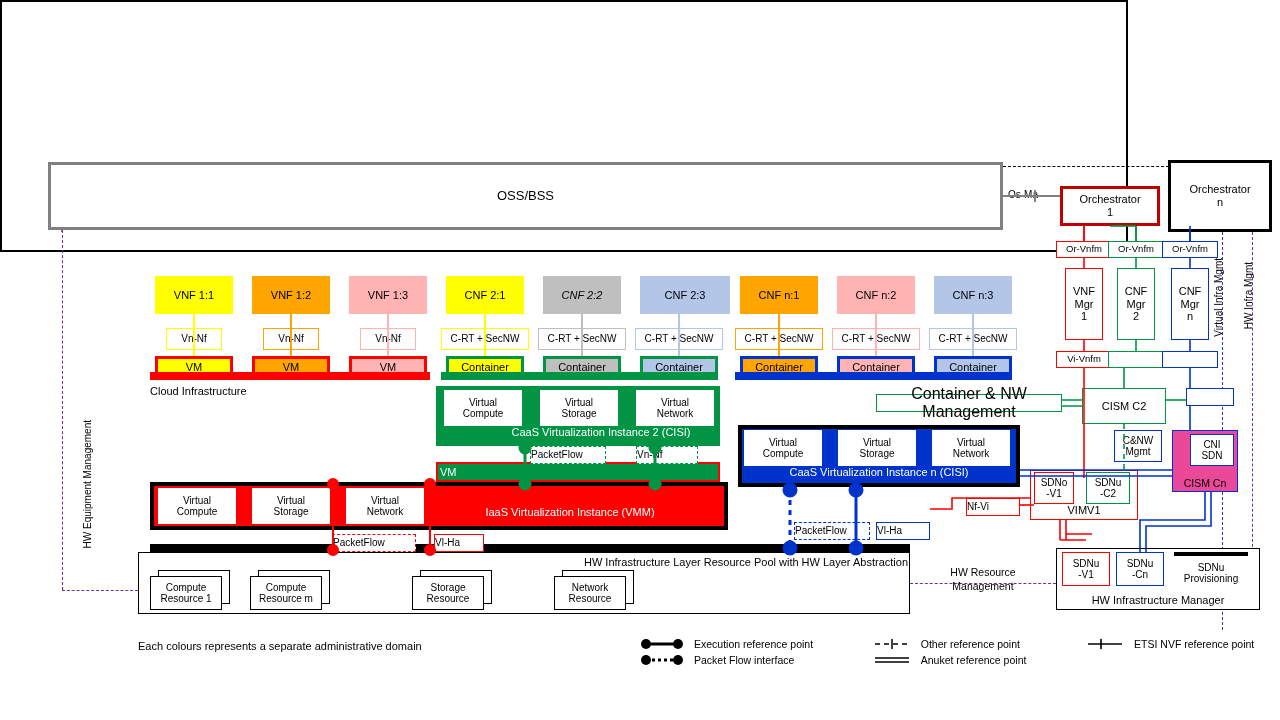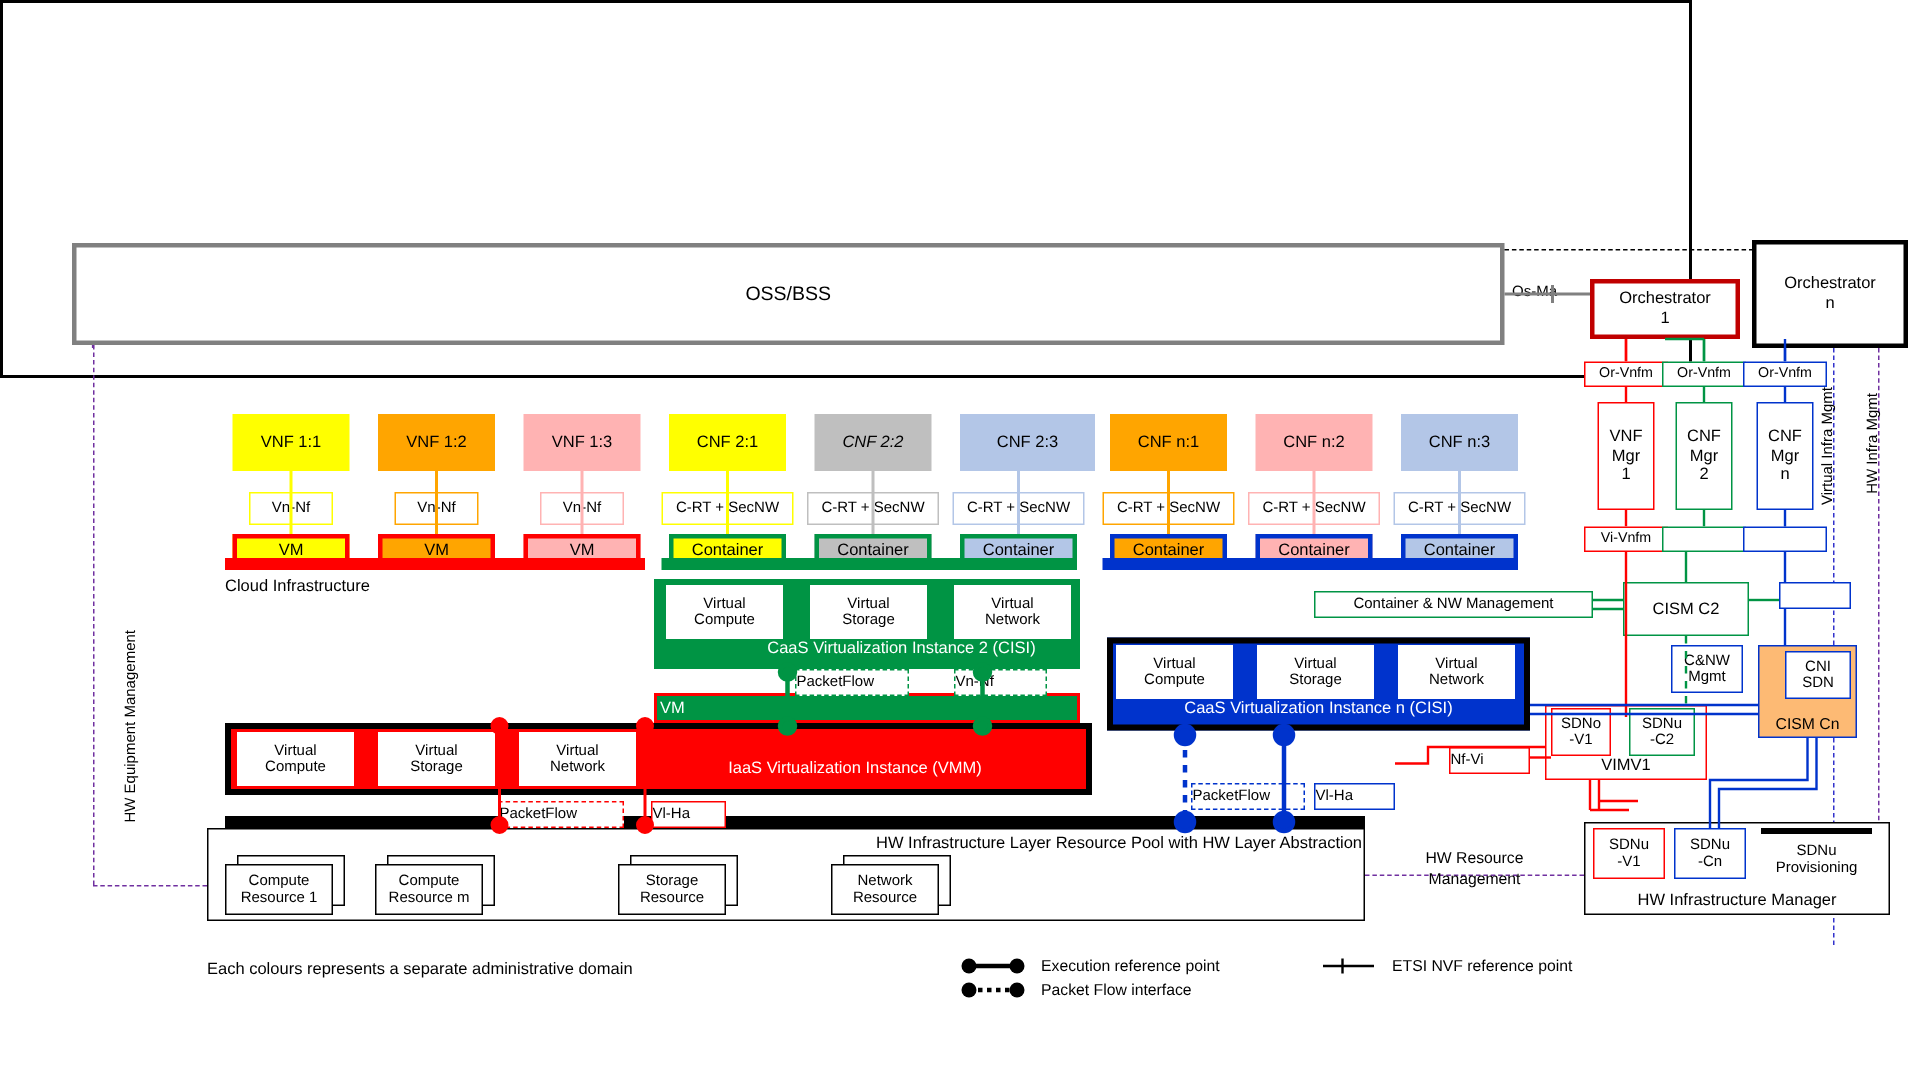--- a/index.html
+++ b/index.html
@@ -65,25 +65,25 @@
 
   
   #hwbar { left:150px; top:544px; width:760px; height:8px; background:#000;}
   #hwpool { left:138px; top:552px; width:772px; height:62px; border:1.5px solid #000; background:#fff;}
   #hwpoollbl { right:372px; top:556px; font-size:11px; }
   .res { height:34px; top:576px; border:1.5px solid #000; background:#fff; font-size:10px;
          flex-direction:column; }
   .resshadow { height:34px; top:570px; border:1.5px solid #000; background:#fff; }
 
   
-  #cnwmgmt { left:876px; top:394px; width:186px; height:18px; border:1.5px solid #009444; background:#fff; font-size:10px;}
+  #cnwmgmt { left:876px; top:394px; width:186px; height:18px; border:1.5px solid #009444; background:#fff; font-size:16px;}
   #cismc2 { left:1082px; top:388px; width:84px; height:36px; border:1.5px solid #009444; background:#fff; font-size:11px;}
   #cnw2 { left:1114px; top:430px; width:48px; height:32px; border:1.5px solid #0033cc; background:#fff;
           font-size:10px; flex-direction:column;}
-  #cismcn { left:1172px; top:430px; width:66px; height:62px; border:1.5px solid #0033cc; background:#fdba74;
+  #cismcn { left:1172px; top:430px; width:66px; height:62px; border:1.5px solid #0033cc; background:#ec4899;
             font-size:10.5px; align-items:flex-end; padding-bottom:2px;}
   #cnisdn { left:1190px; top:434px; width:44px; height:32px; border:1.5px solid #0033cc; background:#fff;
             font-size:10px; flex-direction:column;}
   #bluestub { left:1186px; top:388px; width:48px; height:18px; border:1.5px solid #0033cc; background:#fff;}
 
   #vimv1 { left:1030px; top:470px; width:108px; height:50px; border:1.5px solid #ff0000; background:#fff;
            font-size:11px; align-items:flex-end; padding-bottom:2px;}
   #sdnov1 { left:1034px; top:472px; width:40px; height:32px; border:1.5px solid #ff0000; background:#fff;
             font-size:10px; flex-direction:column;}
   #sdnuc2 { left:1086px; top:472px; width:44px; height:32px; border:1.5px solid #009444; background:#fff;
@@ -393,20 +393,36 @@
       </div>
       <div class="lgrow">
         <svg width="46" height="12">
           <circle cx="6" cy="6" r="5" fill="#000"></circle>
             <circle cx="38" cy="6" r="5" fill="#000"></circle>
           <line x1="6" y1="6" x2="38" y2="6" stroke="#000" stroke-width="3" stroke-dasharray="3,3"></line>
         </svg>
         <span style="margin-left:8px;">Packet Flow interface</span>
       </div>
     </div>
+    <div style="width:220px;">
+      <div class="lgrow">
+        <svg width="40" height="12">
+          <line x1="2" y1="6" x2="36" y2="6" stroke="#000" stroke-width="1.5" stroke-dasharray="5,4"></line>
+          <line x1="19" y1="1" x2="19" y2="11" stroke="#000" stroke-width="1.5"></line>
+        </svg>
+        <span style="margin-left:8px;">Other reference point</span>
+      </div>
+      <div class="lgrow">
+        <svg width="40" height="12">
+          <line x1="2" y1="4" x2="36" y2="4" stroke="#000" stroke-width="1.6"></line>
+          <line x1="2" y1="8" x2="36" y2="8" stroke="#000" stroke-width="1.6"></line>
+        </svg>
+        <span style="margin-left:8px;">Anuket reference point</span>
+      </div>
+    </div>
     <div style="width:200px;">
       <div class="lgrow">
         <svg width="40" height="12">
           <line x1="2" y1="6" x2="36" y2="6" stroke="#000" stroke-width="1.6"></line>
           <line x1="15" y1="1" x2="15" y2="11" stroke="#000" stroke-width="1.6"></line>
         </svg>
         <span style="margin-left:8px;">ETSI NVF reference point</span>
       </div>
     </div>
   </div>

